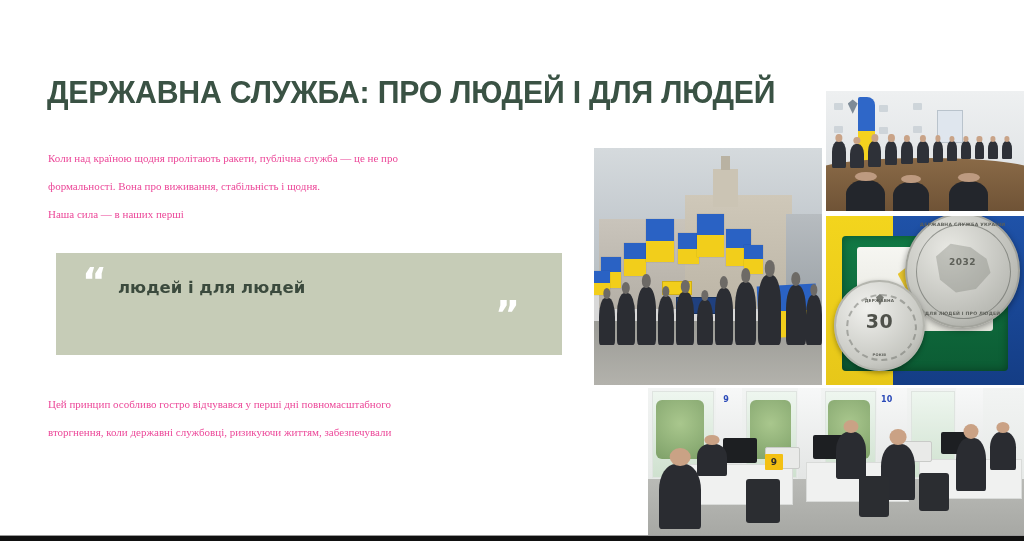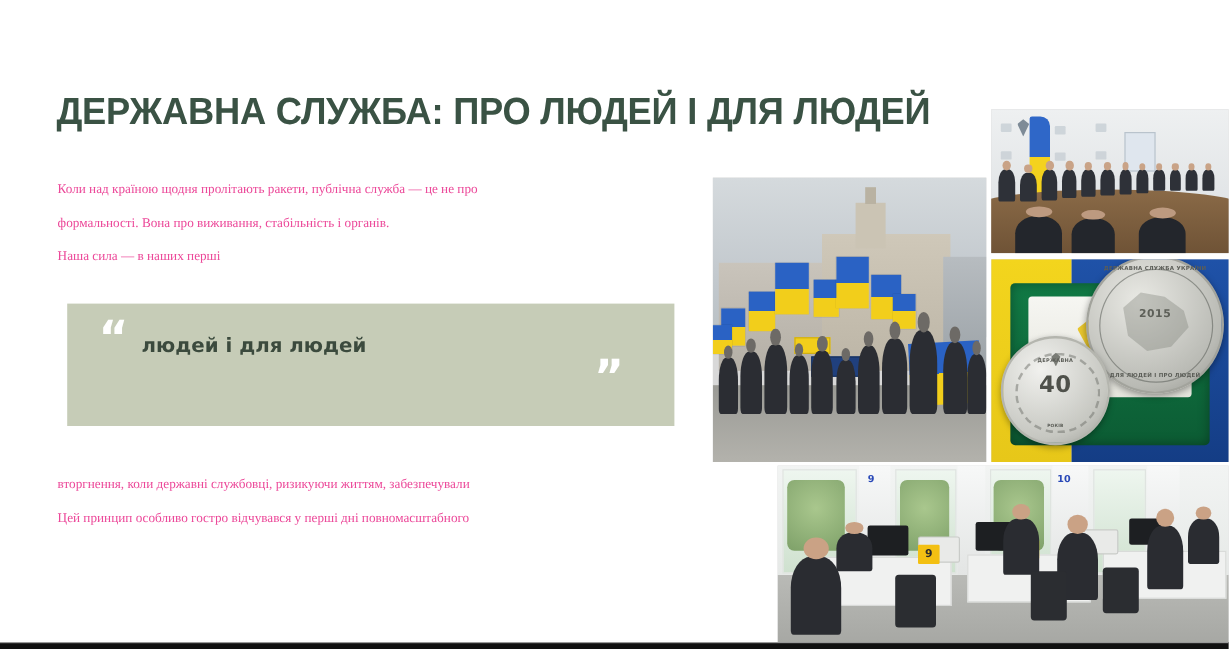--- a/index.html
+++ b/index.html
@@ -351,35 +351,35 @@
 </style>
 </head>
 <body>
 
 <div class="slide">
 
   <h1 class="slide-title">ДЕРЖАВНА СЛУЖБА: ПРО ЛЮДЕЙ І ДЛЯ ЛЮДЕЙ</h1>
 
   <div class="para para-top">
     <span class="line">Коли над країною щодня пролітають ракети, публічна служба — це не про</span>
-    <span class="line">формальності.  Вона про виживання, стабільність і органів.</span>
+    <span class="line">формальності.  Вона про виживання, стабільність і щодня.</span>
     <span class="line">Наша сила — в наших перші</span>
   </div>
 
   <div class="quote-block">
     <span class="quote-mark quote-open">“</span>
     <div class="quote-text">
       <span class="line">людей і для людей</span>
     </div>
     <span class="quote-mark quote-close">”</span>
   </div>
 
   <div class="para para-bottom">
+    <span class="line">Цей принцип особливо гостро відчувався у перші дні повномасштабного</span>
     <span class="line">вторгнення, коли державні службовці, ризикуючи життям, забезпечували</span>
-    <span class="line">Цей принцип особливо гостро відчувався у перші дні повномасштабного</span>
   </div>
 
   <div class="photo photo-rally">
     <div class="rally-sky"></div>
     <div class="rally-bldg-left"></div>
     <div class="rally-bldg-main"></div>
     <div class="rally-tower"></div>
     <div class="rally-bldg-right"></div>
     <div class="rally-ground"></div>
 
@@ -450,29 +450,29 @@
     <div class="coin-box">
       <div class="coin-box-inner">
         <div class="coin-box-logo"></div>
       </div>
     </div>
 
     <div class="coin-big">
       <div class="coin-face"></div>
       <div class="coin-arc-top">ДЕРЖАВНА СЛУЖБА УКРАЇНИ</div>
       <div class="coin-map"></div>
-      <div class="coin-year">2015</div>
+      <div class="coin-year">2032</div>
       <div class="coin-arc-bottom">ДЛЯ ЛЮДЕЙ І ПРО ЛЮДЕЙ</div>
     </div>
 
     <div class="coin-small">
       <div class="coin-wreath"></div>
       <div class="coin-crest-sm"></div>
       <div class="coin-s-top">ДЕРЖАВНА</div>
-      <div class="coin-30">40</div>
+      <div class="coin-30">30</div>
       <div class="coin-s-bottom">РОКІВ</div>
     </div>
   </div>
 
   <div class="photo photo-service">
     <div class="svc-bg"></div>
 
     <div class="svc-window" style="left:1%;width:16%;"></div>
     <div class="svc-green" style="left:2%;width:13%;"></div>
     <div class="svc-window" style="left:26%;width:13%;"></div>

